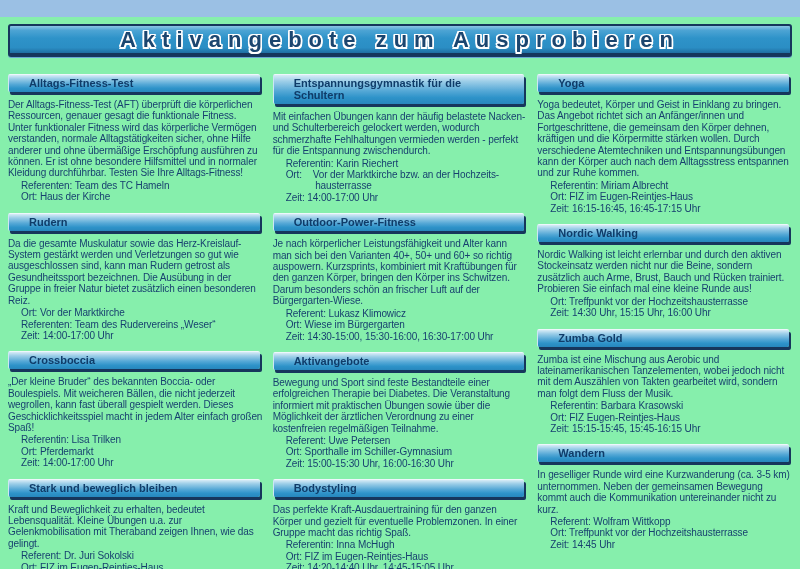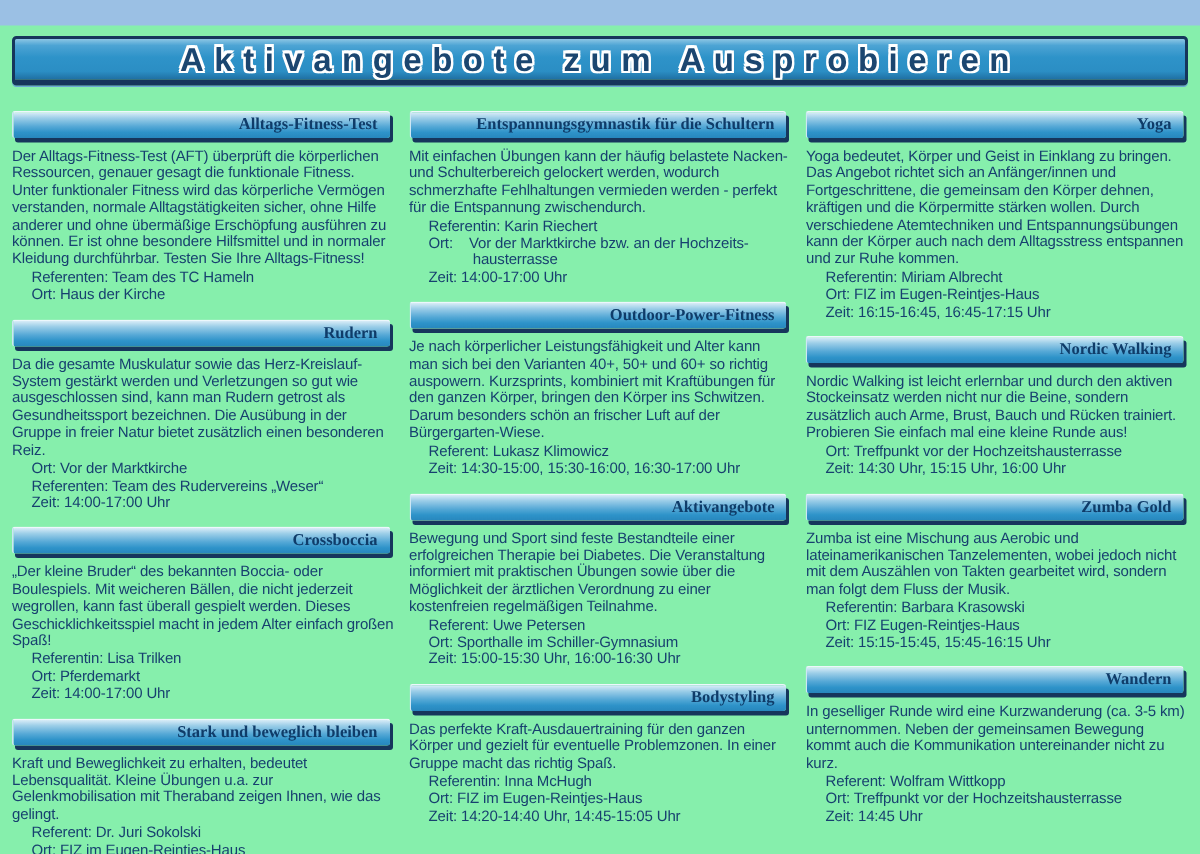--- a/index.html
+++ b/index.html
@@ -58,32 +58,31 @@
     flex: 1 1 0;
     min-width: 0;
     display: flex;
     flex-direction: column;
   }
   .sec { margin-bottom: 10px; }
   
   .btn {
     position: relative;
     margin: 0 3px 7px 0;
-    padding: 2px 8px 3px;
-    text-align: right;
+    padding: 2px 20px 3px;
+    text-align: left;
     font-size: 11px;
     font-weight: bold;
     color: #0f3c69;
     border-radius: 2px;
     border-top: 1px solid #edf7fc;
     border-left: 1px solid #cde6f4;
     background: linear-gradient(180deg,
       #d8ecf7 0%, #9ccee8 22%, #55a8d6 55%, #2e93c9 78%, #2787bd 100%);
     box-shadow: 2px 3px 0 #16365c;
-    font-family: Liberation Serif, serif;
   }
   .body {
     margin: 0 0 1px 0;
     font-size: 10px;
     line-height: 11.4px;
     letter-spacing: -0.1px;
     color: #17406f;
   }
   .details { margin: 0; }
   .detail-line {
@@ -149,20 +148,21 @@
             <div class="detail-line">Ort:    Vor der Marktkirche bzw. an der Hochzeits-</div>
             <div class="detail-line">           hausterrasse</div>
             <div class="detail-line">Zeit: 14:00-17:00 Uhr</div>
           </div>
         </section>
         <section class="sec">
           <div class="btn">Outdoor-Power-Fitness</div>
           <p class="body">Je nach körperlicher Leistungsfähigkeit und Alter kann man sich bei den Varianten 40+, 50+ und 60+ so richtig auspowern. Kurzsprints, kombiniert mit Kraftübungen für den ganzen Körper, bringen den Körper ins Schwitzen. Darum besonders schön an frischer Luft auf der Bürgergarten-Wiese.</p>
           <div class="details">
             <div class="detail-line">Referent: Lukasz Klimowicz</div>
+            <div class="detail-line">Ort: Wiese im Bürgergarten</div>
             <div class="detail-line">Zeit: 14:30-15:00, 15:30-16:00, 16:30-17:00 Uhr</div>
           </div>
         </section>
         <section class="sec">
           <div class="btn">Aktivangebote</div>
           <p class="body">Bewegung und Sport sind feste Bestandteile einer erfolgreichen Therapie bei Diabetes. Die Veranstaltung informiert mit praktischen Übungen sowie über die Möglichkeit der ärztlichen Verordnung zu einer kostenfreien regelmäßigen Teilnahme.</p>
           <div class="details">
             <div class="detail-line">Referent: Uwe Petersen</div>
             <div class="detail-line">Ort: Sporthalle im Schiller-Gymnasium</div>
             <div class="detail-line">Zeit: 15:00-15:30 Uhr, 16:00-16:30 Uhr</div>

